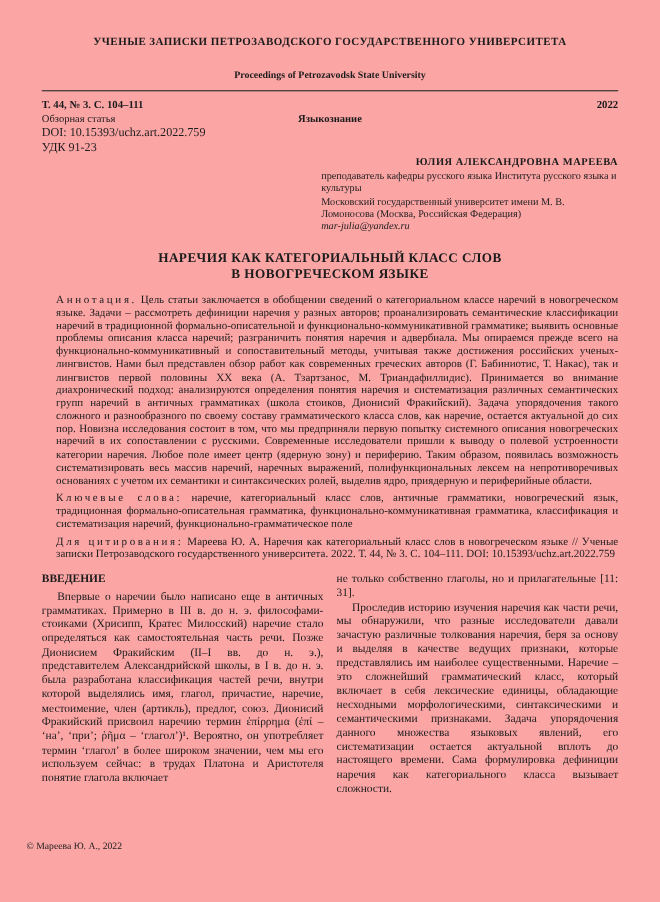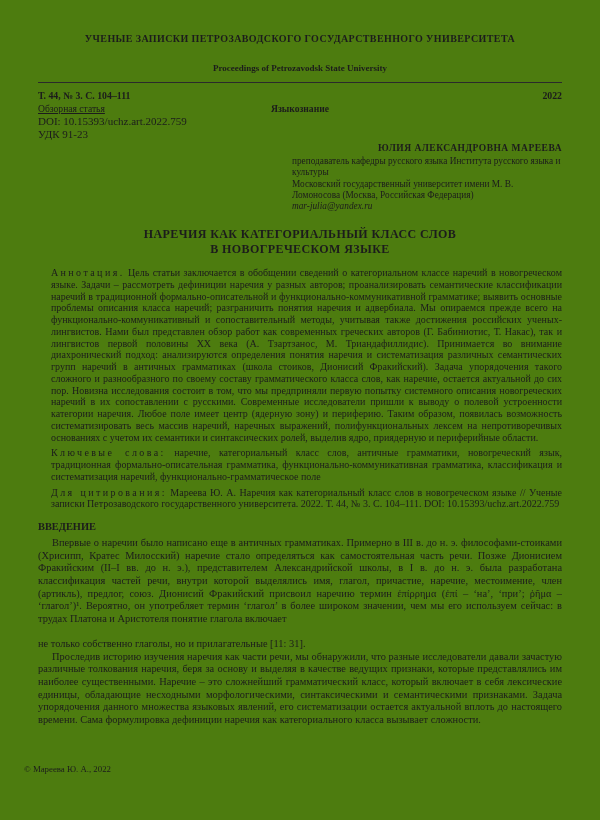--- a/index.html
+++ b/index.html
@@ -1,51 +1,51 @@
 <!DOCTYPE html>
 <html><head>
 <meta charset="utf-8">
 <style>
   html,body { margin:0; padding:0; background:#ffffff; }
   .page {
     position:relative;
     width:600px; height:820px;
     margin:0 auto;
-    background:#4d7c0f;
+    background:#fca5a5;
     color:#1c1c1c;
     font-family:"Liberation Serif", serif;
     box-sizing:border-box;
     padding:33px 38px 0 38px;
     overflow:hidden;
   }
   
   .j-title { text-align:center; font-weight:bold; font-size:10px; letter-spacing:0.4px; line-height:12px; }
   .j-sub   { text-align:center; font-weight:bold; font-size:9px;  line-height:11px; margin-top:18px; }
   .rule    { border:none; border-top:1.2px solid #2a2a2a; margin:8px 0 6px 0; }
 
   
   .meta-row1 { display:flex; justify-content:space-between; font-weight:bold; font-size:9.8px; line-height:13px; }
-  .meta-row2 { position:relative; font-size:9.6px; line-height:13px;text-decoration:underline; }
+  .meta-row2 { position:relative; font-size:9.6px; line-height:13px; }
   .meta-row2 .section { position:absolute; left:0; right:0; text-align:center; font-weight:bold; }
   .meta-line { font-size:11px; line-height:12.5px; }
 
   
   .author-block { width:270px; margin-left:auto; font-size:9.3px; line-height:11.2px; margin-top:3px; }
   .a-name  { font-weight:bold; text-align:right; font-size:9.5px; letter-spacing:0.5px; margin-bottom:2px; }
   .a-email { font-style:italic; }
 
   
   .art-title { text-align:center; font-size:12px; font-weight:bold; letter-spacing:0.4px; line-height:14.5px; margin:15px 0 11px 0; }
 
   
   .abstract, .kw { font-size:10px; line-height:11.75px; text-align:justify; margin:0 0 4px 13px; }
   .spaced { letter-spacing:2.4px; }
 
   
-  .columns { display:flex; gap:12px; margin-top:11px;flex-direction:column; }
+  .columns { display:flex; gap:12px; margin-top:11px; }
   .col { flex:1; font-size:10.4px; line-height:12.7px; text-align:justify; }
   .col h2 { font-size:10.4px; font-weight:bold; margin:0 0 3px 0; text-align:left; }
   .col p { margin:0; }
   .col p.indent { text-indent:14px; }
 
   .copyright { position:absolute; left:24px; top:764px; font-size:8.8px; }
 </style>
 </head>
 <body>
 

